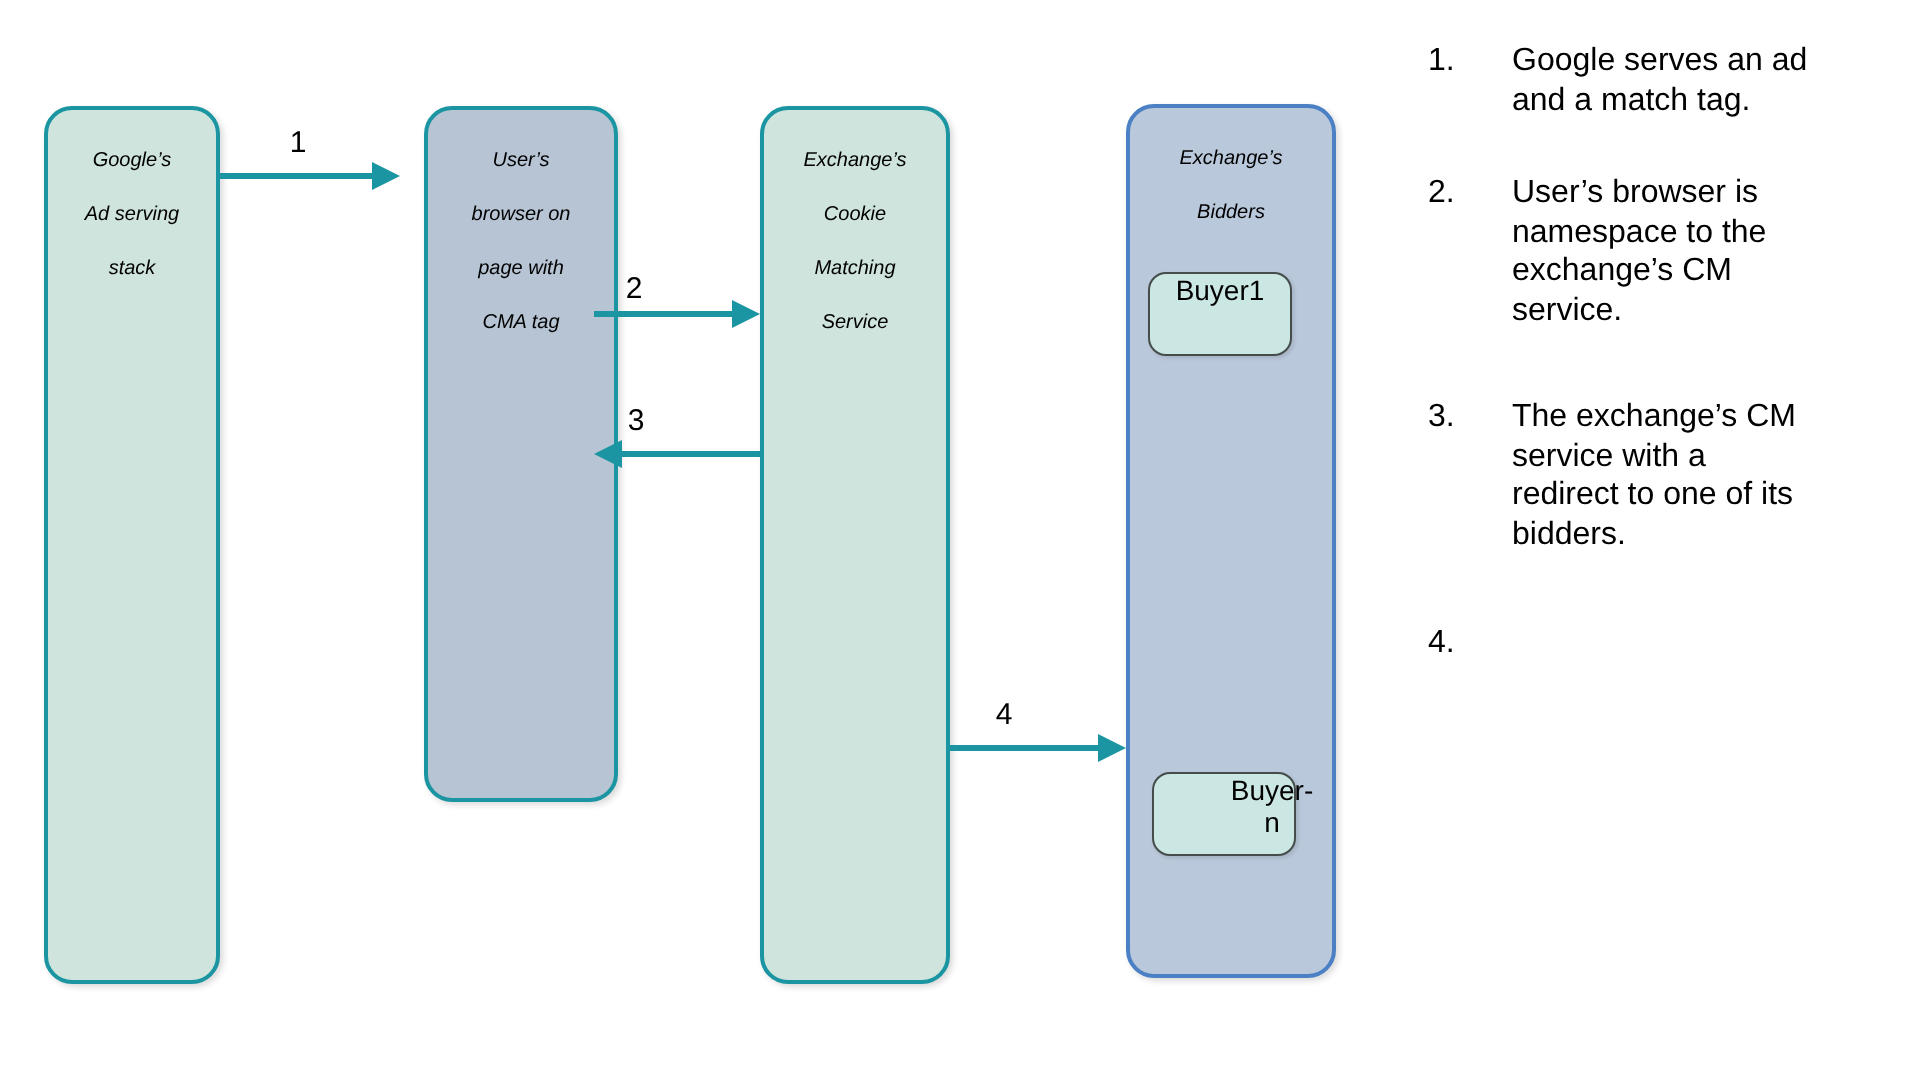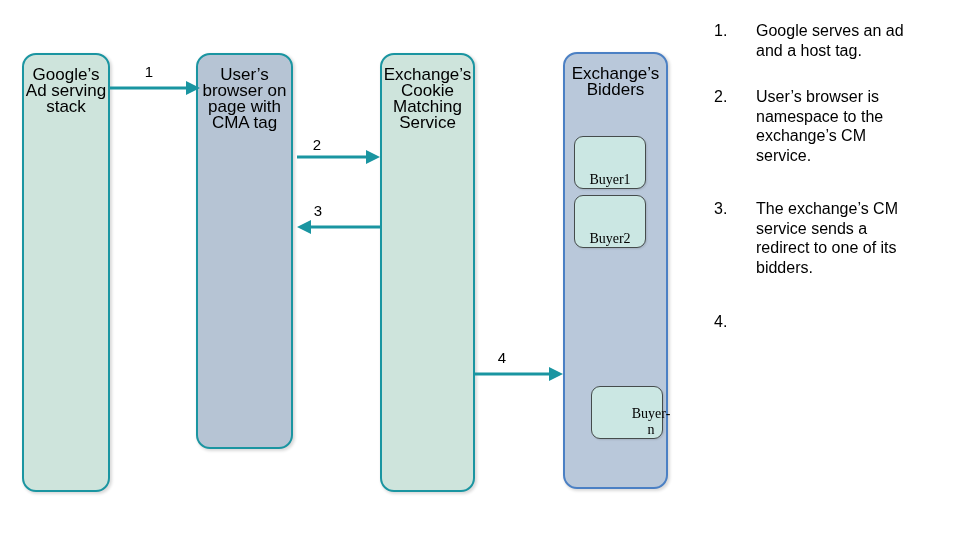--- a/index.html
+++ b/index.html
@@ -20,49 +20,49 @@
     position: absolute;
     box-sizing: border-box;
     border-radius: 14px;
     border: 2px solid var(--teal);
     box-shadow: 1.5px 1.5px 3px rgba(0,0,0,0.15);
     text-align: center;
   }
   .node-label {
     display: block;
     padding-top: 12px;
-    font-size: 17px;
-    line-height: 16px;
+    font-size: 10px;
+    line-height: 27px;
     white-space: pre-line;
+    font-style: italic;
   }
   .node-google   { left: 22px;  top: 53px; width: 88px;  height: 439px; background: var(--green-fill); }
-  .node-browser  { left: 196px; top: 53px; width: 97px;  height: 396px; background: var(--blue-fill); }
+  .node-browser  { left: 212px; top: 53px; width: 97px;  height: 348px; background: var(--blue-fill); }
   .node-cm       { left: 380px; top: 53px; width: 95px;  height: 439px; background: var(--green-fill); }
   .node-bidders  { left: 563px; top: 52px; width: 105px; height: 437px;
                    background: var(--bidders-fill); border-color: var(--bidders-border); }
   
   .buyer {
     position: absolute;
     box-sizing: border-box;
     width: 72px;
-    height: 53px;
+    height: 42px;
     border: 1px solid var(--buyer-border);
     border-radius: 9px;
     background: var(--buyer-fill);
     box-shadow: 1px 1px 2px rgba(0,0,0,0.12);
     display: flex;
-    align-items: flex-end;
+    align-items: flex-start;
     justify-content: center;
     font-size: 14px;
-    font-family: Liberation Serif, serif;
   }
   .buyer-1 { left: 9px;  top: 82px; }
   .buyer-2 { left: 9px;  top: 141px; }
   .buyer-3 { left: 9px;  top: 197px; }
-  .buyer-n { left: 26px; top: 332px; padding-left: 48px; }
+  .buyer-n { left: 11px; top: 332px; padding-left: 48px; }
   
   .arrows-svg { position: absolute; left: 0; top: 0; pointer-events: none; }
   .arrow-num {
     position: absolute;
     width: 16px;
     text-align: center;
     font-size: 15px;
     line-height: 16px;
   }
   .num-1 { left: 141px; top: 64px; }
@@ -108,23 +108,20 @@
 Matching
 Service</span>
   </div>
 
   <div class="node node-bidders">
     <span class="node-label">Exchange’s
 Bidders</span>
     <div class="buyer buyer-1">
       <span>Buyer1</span>
     </div>
-    <div class="buyer buyer-2">
-      <span>Buyer2</span>
-    </div>
     <div class="buyer buyer-n">
       <span>Buyer-n</span>
     </div>
   </div>
 
   <svg class="arrows-svg" width="960" height="540" viewBox="0 0 960 540">
     <g stroke="#1a95a1" fill="#1a95a1">
       <line x1="110" y1="88" x2="187" y2="88" stroke-width="3"></line>
       <polygon points="200,88 186,81 186,95" stroke="none"></polygon>
     </g>
@@ -143,33 +140,33 @@
   </svg>
 
   <div class="arrow-num num-1">1</div>
   <div class="arrow-num num-2">2</div>
   <div class="arrow-num num-3">3</div>
   <div class="arrow-num num-4">4</div>
 
   <div class="step step-1">
     <span class="step-num">1.</span>
     <span class="step-text">Google serves an ad
-and a host tag.</span>
+and a match tag.</span>
   </div>
   <div class="step step-2">
     <span class="step-num">2.</span>
     <span class="step-text">User’s browser is
 namespace to the
 exchange’s CM
 service.</span>
   </div>
   <div class="step step-3">
     <span class="step-num">3.</span>
     <span class="step-text">The exchange’s CM
-service sends a
+service with a
 redirect to one of its
 bidders.</span>
   </div>
   <div class="step step-4">
     <span class="step-num">4.</span>
   </div>
 
 </div>
 
 </body></html>

